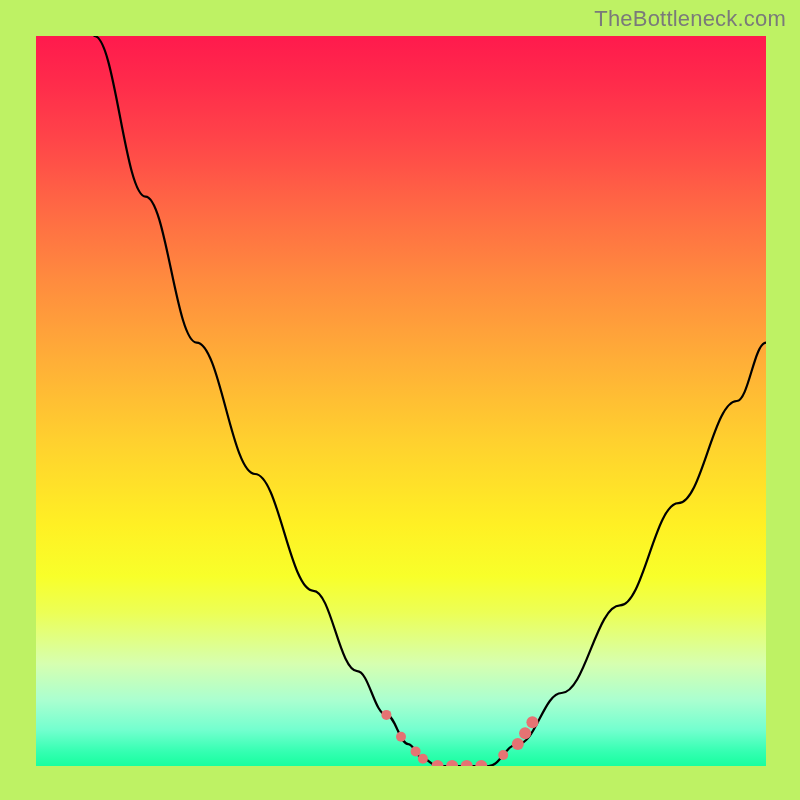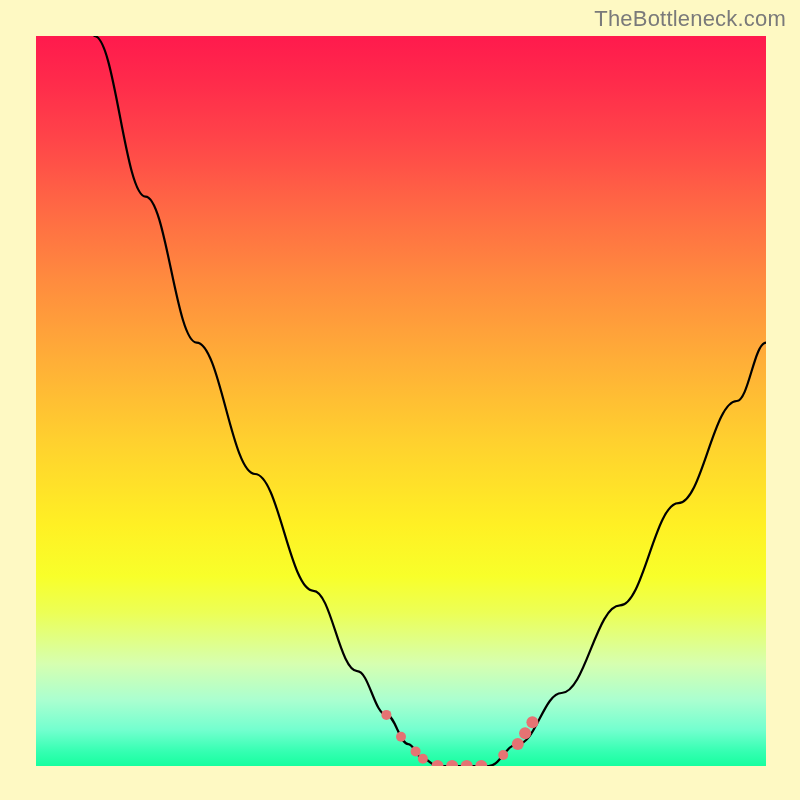--- a/index.html
+++ b/index.html
@@ -8,21 +8,21 @@
     width: 800px;
     height: 800px;
     background: #000;
     overflow: hidden;
     font-family: Arial, Helvetica, sans-serif;
   }
   .frame {
     position: relative;
     width: 800px;
     height: 800px;
-    background: #fef9c3;
+    background: #bef264;
   }
   .plot-bg {
     position: absolute;
     left: 36px;
     top: 36px;
     width: 730px;
     height: 730px;
     background: linear-gradient(
       to bottom,
       #ff1a4d 0%,

